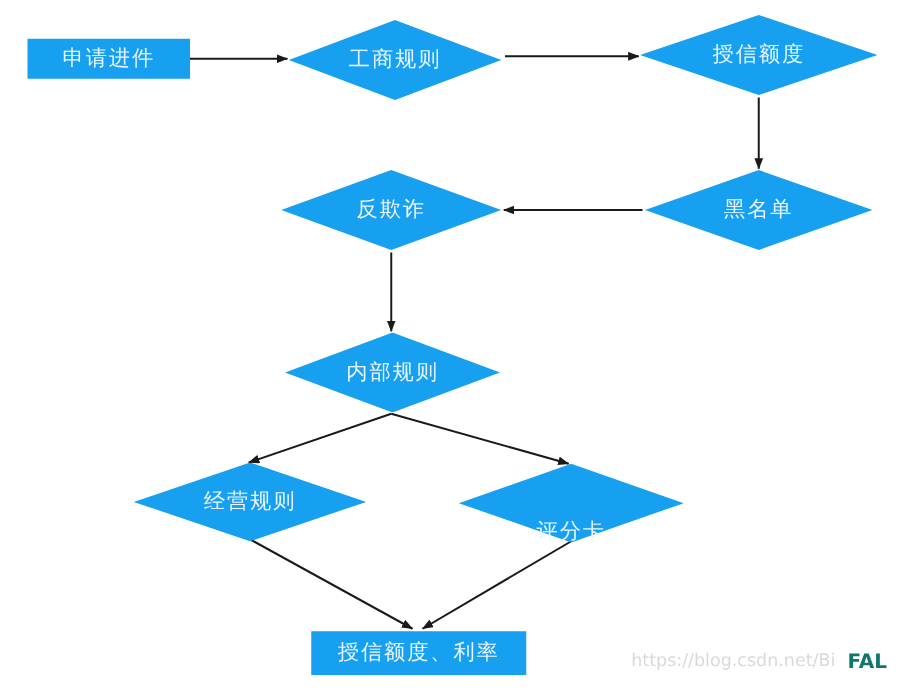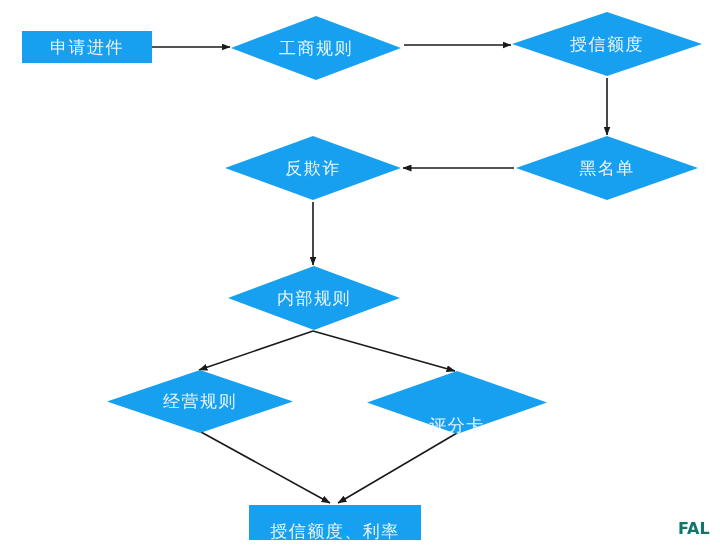--- a/index.html
+++ b/index.html
@@ -116,20 +116,21 @@
       </div>
       <div class="node diamond" style="left: 228px; top: 266px; width: 172px; height: 64px;">
         <span class="node-label">内部规则</span>
       </div>
       <div class="node diamond" style="left: 107px; top: 370px; width: 186px; height: 63px;">
         <span class="node-label">经营规则</span>
       </div>
       <div class="node diamond" style="left: 367px; top: 371px; width: 180px; height: 63px; align-items: flex-end;">
         <span class="node-label">评分卡</span>
       </div>
-      <div class="node rect" style="left: 249px; top: 505px; width: 172px; height: 35px; align-items: flex-end;">
+      <div class="node rect" style="left: 249px; top: 505px; width: 172px; height: 35px;">
         <span class="node-label">授信额度、利率</span>
       </div>
     </div>
 
+  <div class="watermark">https://blog.csdn.net/Bi</div>
   <div class="watermark-brand">FAL</div>
 
 </div>
 
 </body></html>

